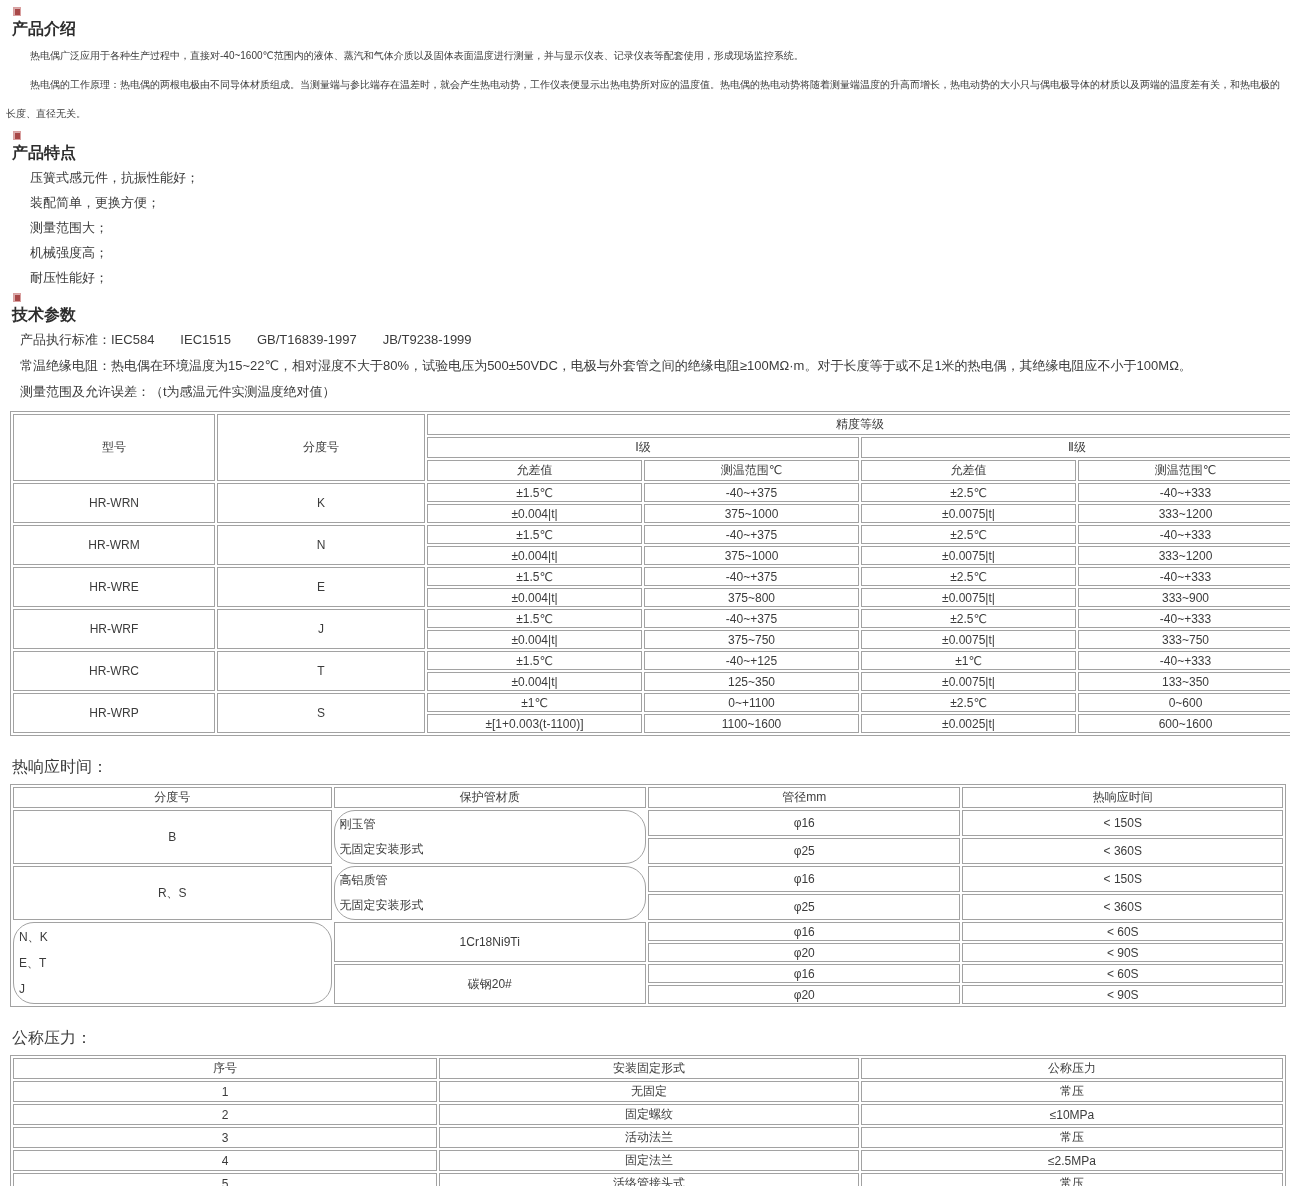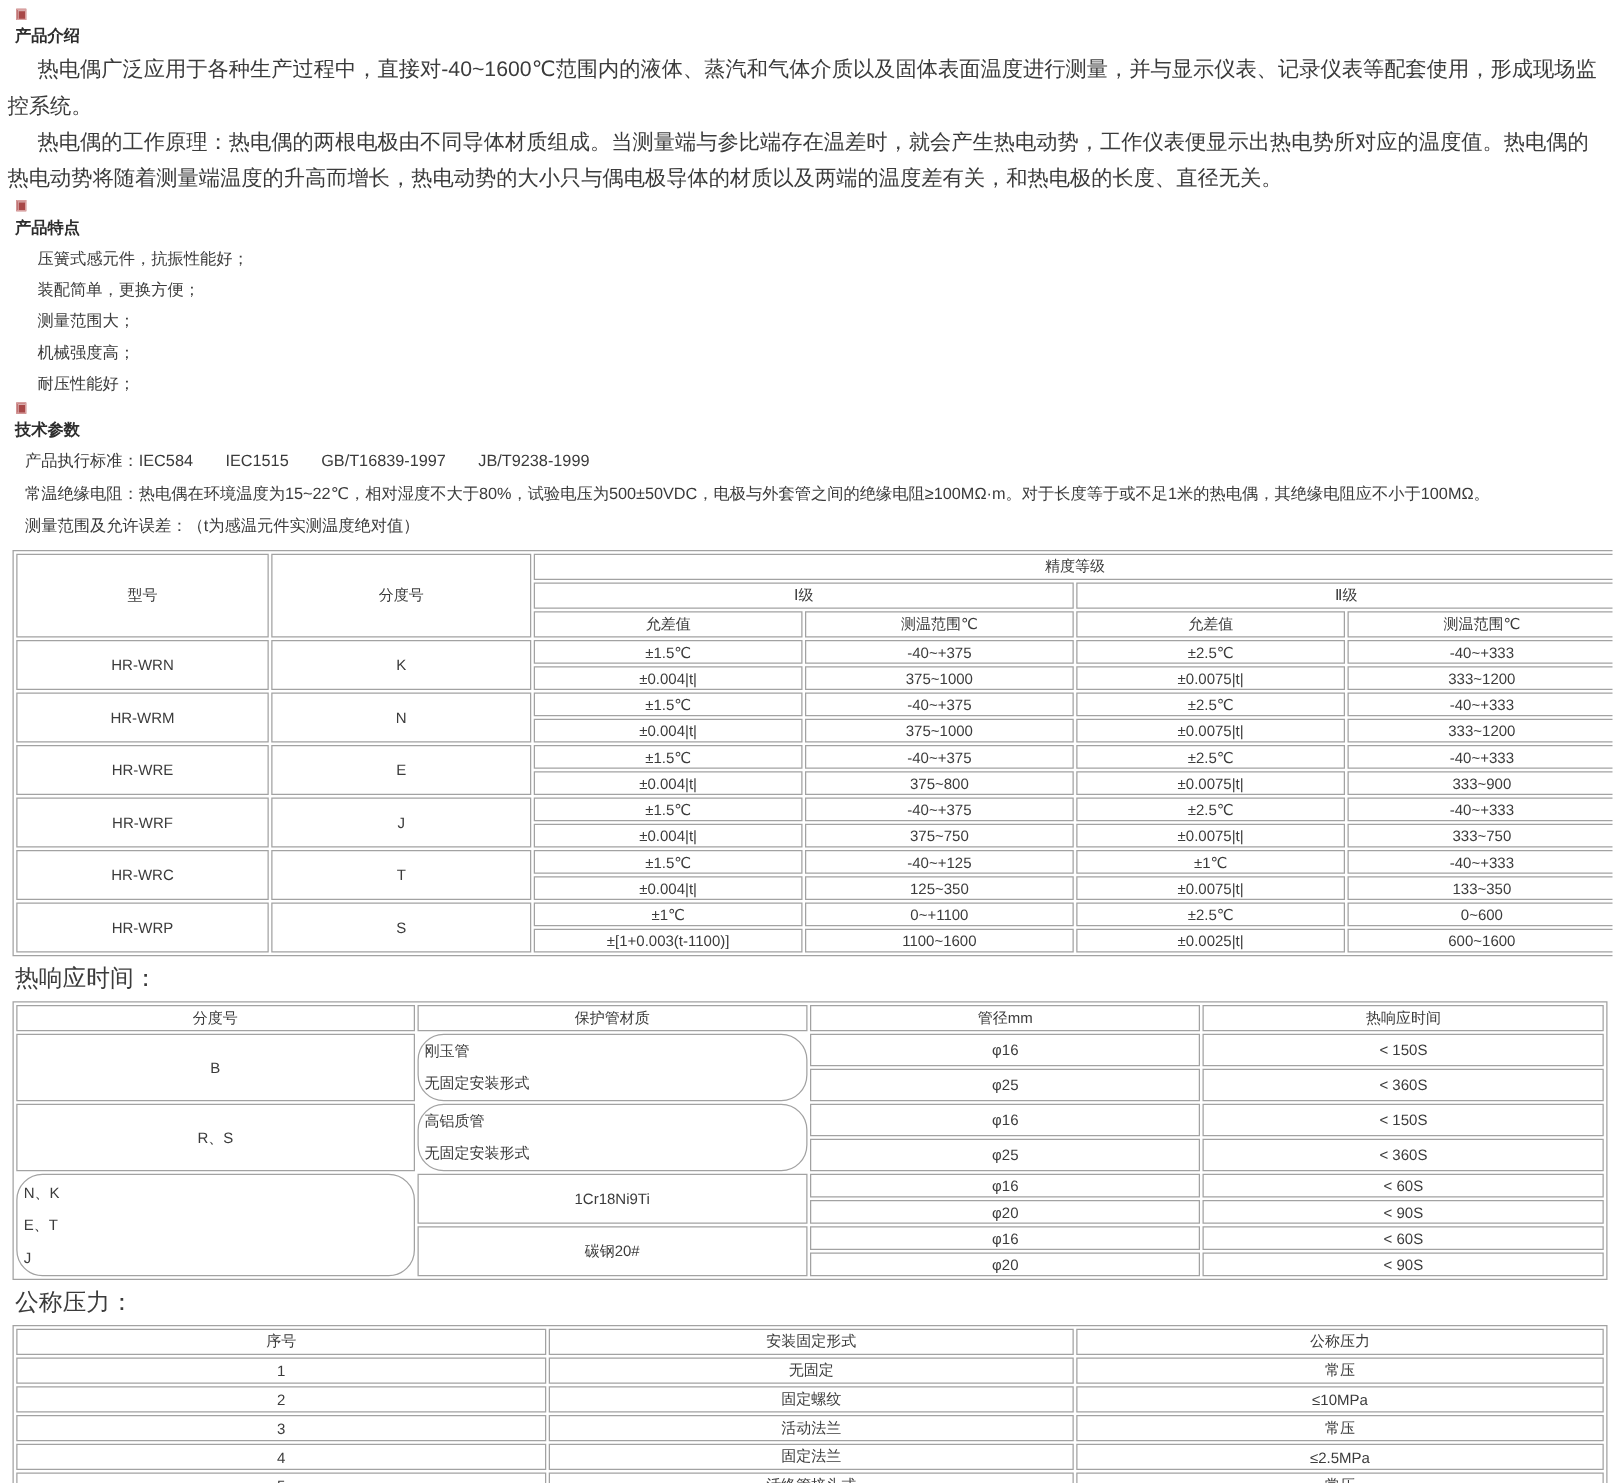--- a/index.html
+++ b/index.html
@@ -15,28 +15,28 @@
   .imgph {
     display: block;
     width: 8px; height: 9px;
     margin: 3px 0 3px 9px;
     background: #a84848;
     border: 1px solid #d9a0a0;
     box-shadow: inset 1px 1px 0 rgba(255,255,255,0.55);
   }
 
   h3.sec {
-    font-size: 13px; font-weight: bold; color: #2d2d2d;
+    font-size: 16px; font-weight: bold; color: #2d2d2d;
     margin: 0 0 2px 8px; line-height: 20px;
   }
   p { margin: 0; }
-  .body-text  { font-size: 17px; line-height: 29px; text-indent: 24px; margin-left: 2px; }
+  .body-text  { font-size: 10px; line-height: 29px; text-indent: 24px; margin-left: 2px; }
   .feature    { font-size: 13px; line-height: 25px; text-indent: 24px; margin-left: 2px; }
   .tech-line  { font-size: 13px; line-height: 26px; text-indent: 14px; margin-left: 2px; }
-  .tbl-label  { font-size: 19px; line-height: 22px; margin: 8px 0 2px 8px; }
+  .tbl-label  { font-size: 16px; line-height: 22px; margin: 20px 0 2px 8px; }
 
   table.tbl {
     border-collapse: separate;
     border-spacing: 2px;
     table-layout: fixed;
     width: 1276px;
     margin: 6px 0 0 6px;
     background: #ffffff;
     border: 1px solid #a2a2a2;
     font-size: 12px;

